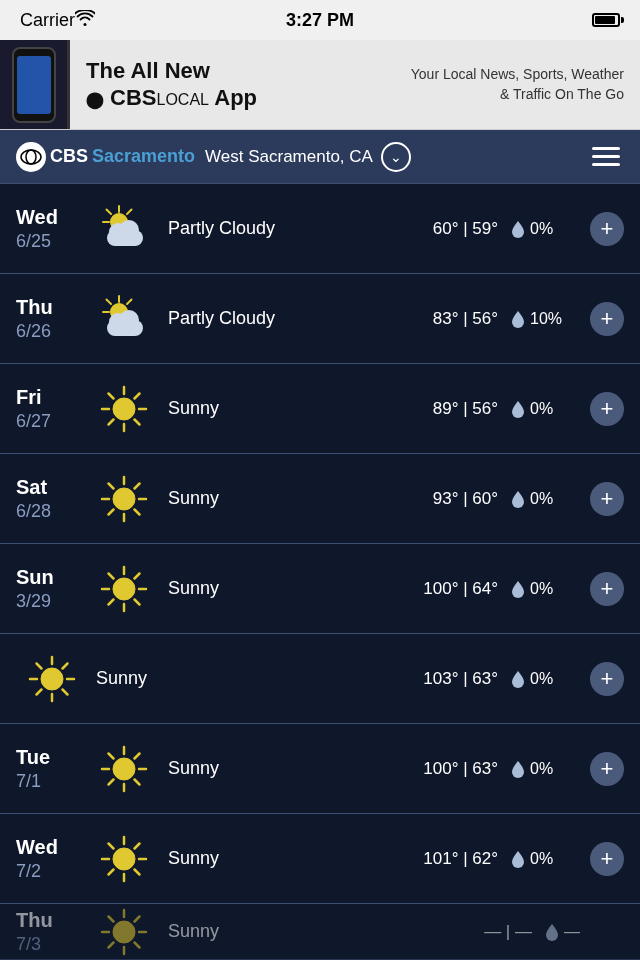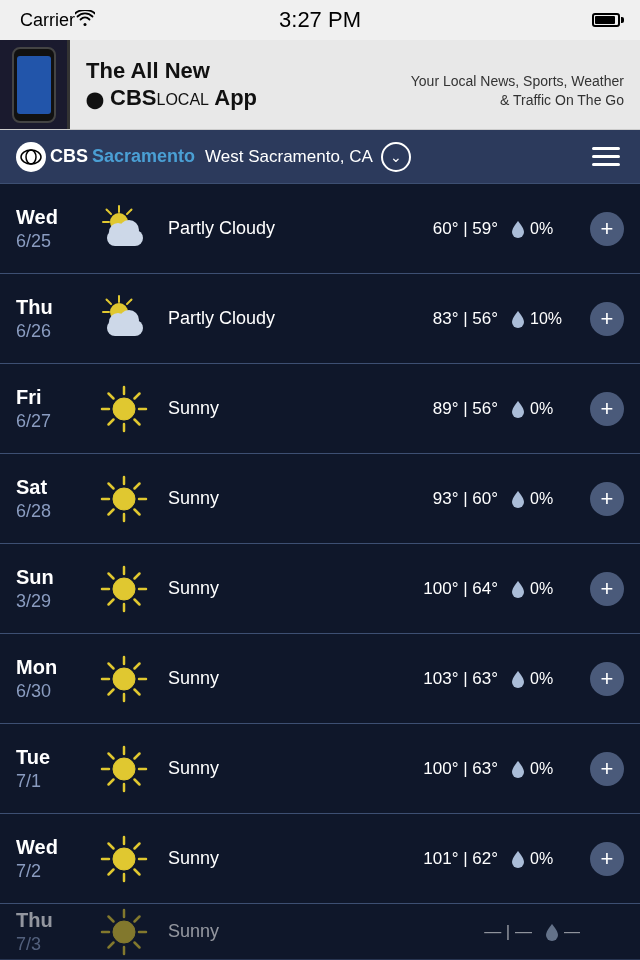--- a/index.html
+++ b/index.html
@@ -21,22 +21,22 @@
       justify-content: space-between;
       padding: 0 20px;
       font-size: 18px;
       font-weight: 500;
       color: #000;
     }
     .status-bar .time {
       position: absolute;
       left: 50%;
       transform: translateX(-50%);
-      font-size: 22px;
-      font-weight: 400;
+      font-size: 18px;
+      font-weight: 700;
     }
     .status-left { display: flex; align-items: center; }
     .status-right { display: flex; align-items: center; gap: 6px; }
     .battery-icon {
       width: 28px; height: 14px;
       border: 2px solid #000;
       border-radius: 3px;
       position: relative;
       display: inline-flex;
       align-items: center;
@@ -110,21 +110,21 @@
     .ad-tagline {
       font-size: 14px;
       color: #333;
       line-height: 1.4;
       margin-left: auto;
       text-align: right;
       max-width: 220px;
     }
     .ad-row {
       display: flex;
-      align-items: flex-end;
+      align-items: center;
       justify-content: space-between;
       width: 100%;
     }
 
     
     .header-bar {
       background: #2c3a5c;
       height: 54px;
       display: flex;
       align-items: center;
@@ -477,24 +477,20 @@
       <div class="temps-col">100° | 64°</div>
       <div class="rain-col">
         <svg width="16" height="20" viewBox="0 0 16 20" fill="none">
           <path d="M8 2 C8 2 2 9 2 13 a6 6 0 0 0 12 0 C14 9 8 2 8 2z" fill="#aabdd8"></path>
         </svg>
         <span>0%</span>
       </div>
       <button class="plus-btn">+</button>
     </div>
     <div class="weather-row">
-      <div class="day-col">
-        <div class="day-name">Mon</div>
-        <div class="day-date">6/30</div>
-      </div>
       <div class="weather-icon-col">
         <svg viewBox="0 0 54 54" fill="none" xmlns="http://www.w3.org/2000/svg">
       <circle cx="27" cy="27" r="11" fill="#e0c830" stroke="#e0c830" stroke-width="1"></circle>
 
       <line x1="27" y1="5" x2="27" y2="12" stroke="#e0c830" stroke-width="2.5" stroke-linecap="round"></line>
       <line x1="27" y1="42" x2="27" y2="49" stroke="#e0c830" stroke-width="2.5" stroke-linecap="round"></line>
       <line x1="5" y1="27" x2="12" y2="27" stroke="#e0c830" stroke-width="2.5" stroke-linecap="round"></line>
       <line x1="42" y1="27" x2="49" y2="27" stroke="#e0c830" stroke-width="2.5" stroke-linecap="round"></line>
       <line x1="11.5" y1="11.5" x2="16.5" y2="16.5" stroke="#e0c830" stroke-width="2.5" stroke-linecap="round"></line>
       <line x1="37.5" y1="37.5" x2="42.5" y2="42.5" stroke="#e0c830" stroke-width="2.5" stroke-linecap="round"></line>

